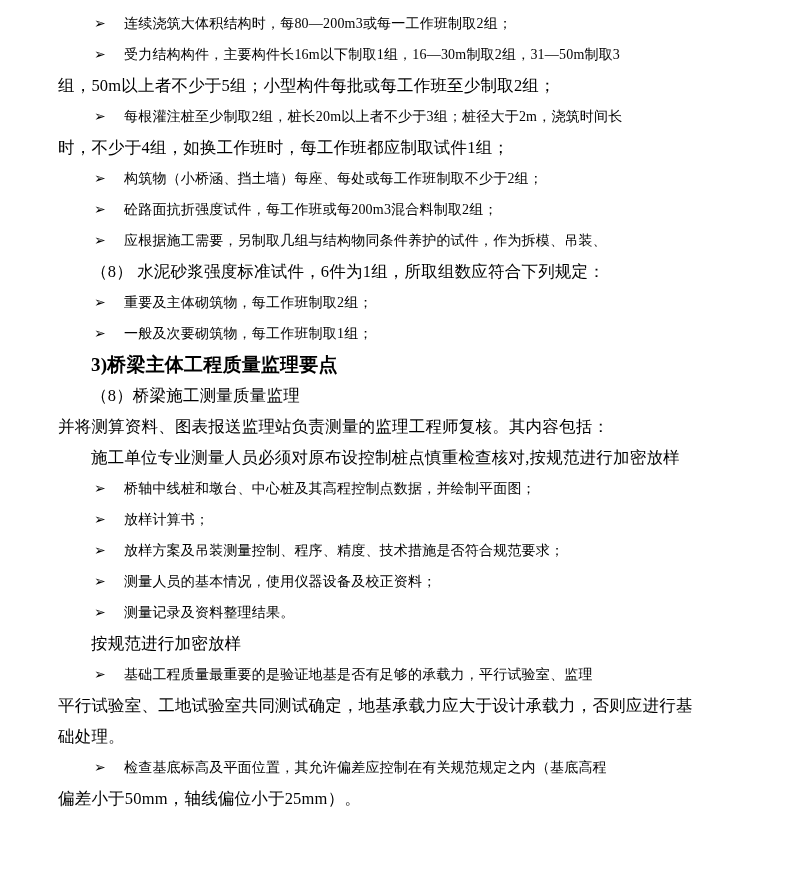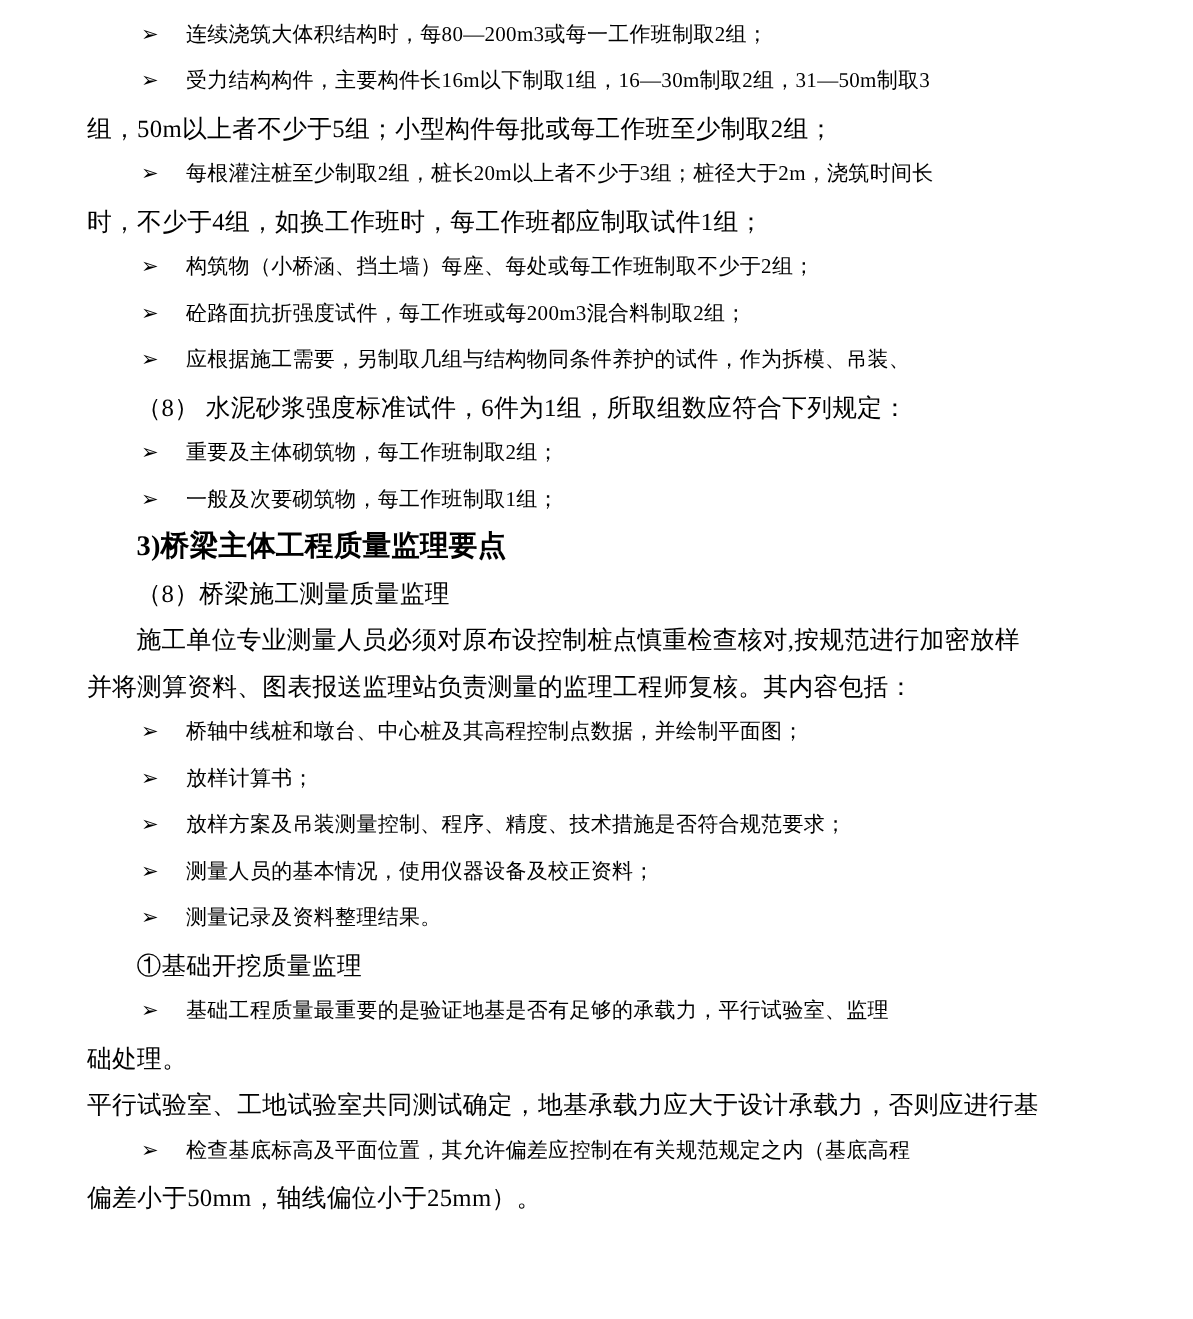--- a/index.html
+++ b/index.html
@@ -125,22 +125,22 @@
   <div class="line bullet">
     <span class="marker">➢</span>
     <span class="btext">一般及次要砌筑物，每工作班制取1组；</span>
   </div>
 
   <div class="line heading">3)桥梁主体工程质量监理要点</div>
 
   <div class="line para">（8）桥梁施工测量质量监理</div>
 
   <div class="block">
+    <div class="line para noindent">并将测算资料、图表报送监理站负责测量的监理工程师复核。其内容包括：</div>
     <div class="line para">施工单位专业测量人员必须对原布设控制桩点慎重检查核对,按规范进行加密放样</div>
-    <div class="line para noindent">并将测算资料、图表报送监理站负责测量的监理工程师复核。其内容包括：</div>
   </div>
 
   <div class="line bullet">
     <span class="marker">➢</span>
     <span class="btext">桥轴中线桩和墩台、中心桩及其高程控制点数据，并绘制平面图；</span>
   </div>
 
   <div class="line bullet">
     <span class="marker">➢</span>
     <span class="btext">放样计算书；</span>
@@ -155,29 +155,29 @@
     <span class="marker">➢</span>
     <span class="btext">测量人员的基本情况，使用仪器设备及校正资料；</span>
   </div>
 
   <div class="line bullet">
     <span class="marker">➢</span>
     <span class="btext">测量记录及资料整理结果。</span>
   </div>
 
 
-  <div class="line para">①基础开挖质量监理</div>
+  <div class="line para">按规范进行加密放样</div>
 
   <div class="block">
     <div class="line bullet">
       <span class="marker">➢</span>
       <span class="btext">基础工程质量最重要的是验证地基是否有足够的承载力，平行试验室、监理</span>
     </div>
+    <div class="line wrap-hang">平行试验室、工地试验室共同测试确定，地基承载力应大于设计承载力，否则应进行基</div>
     <div class="line wrap-hang">础处理。</div>
-    <div class="line wrap-hang">平行试验室、工地试验室共同测试确定，地基承载力应大于设计承载力，否则应进行基</div>
   </div>
 
   <div class="block">
     <div class="line bullet">
       <span class="marker">➢</span>
       <span class="btext">检查基底标高及平面位置，其允许偏差应控制在有关规范规定之内（基底高程</span>
     </div>
     <div class="line wrap-hang">偏差小于50mm，轴线偏位小于25mm）。</div>
   </div>
 

